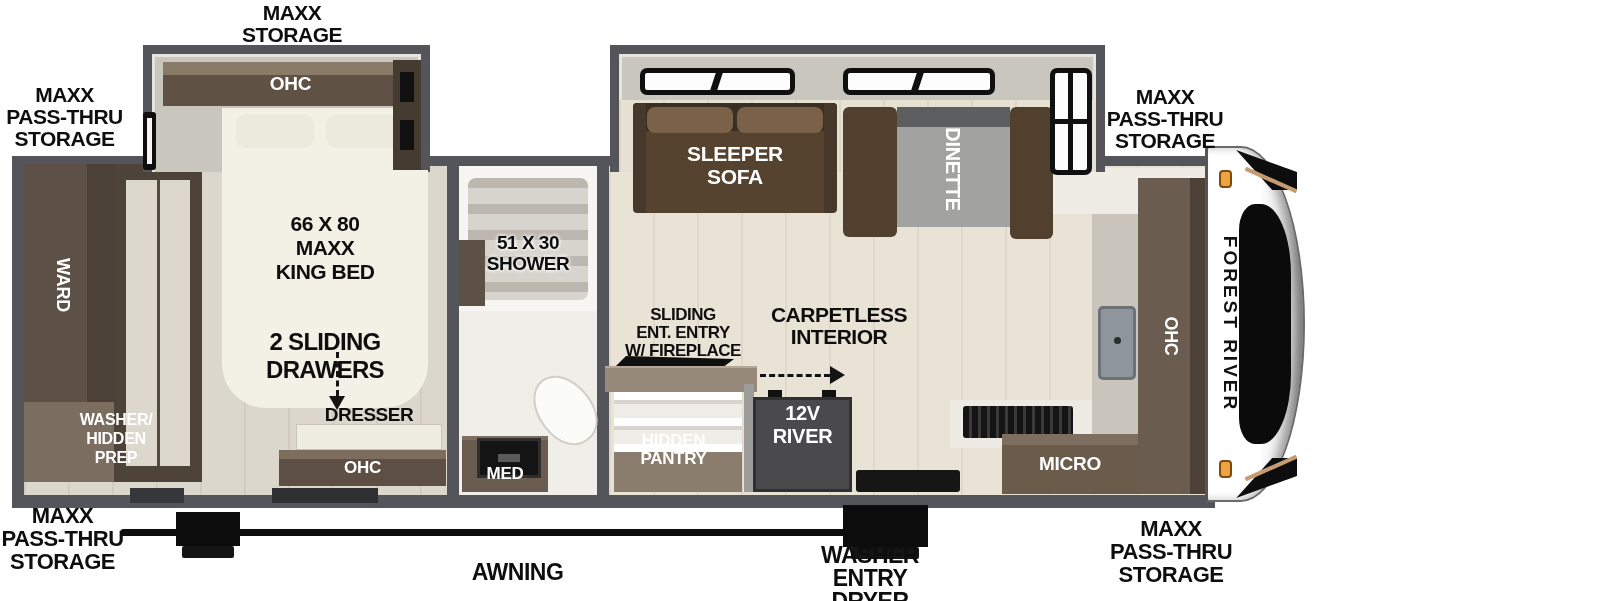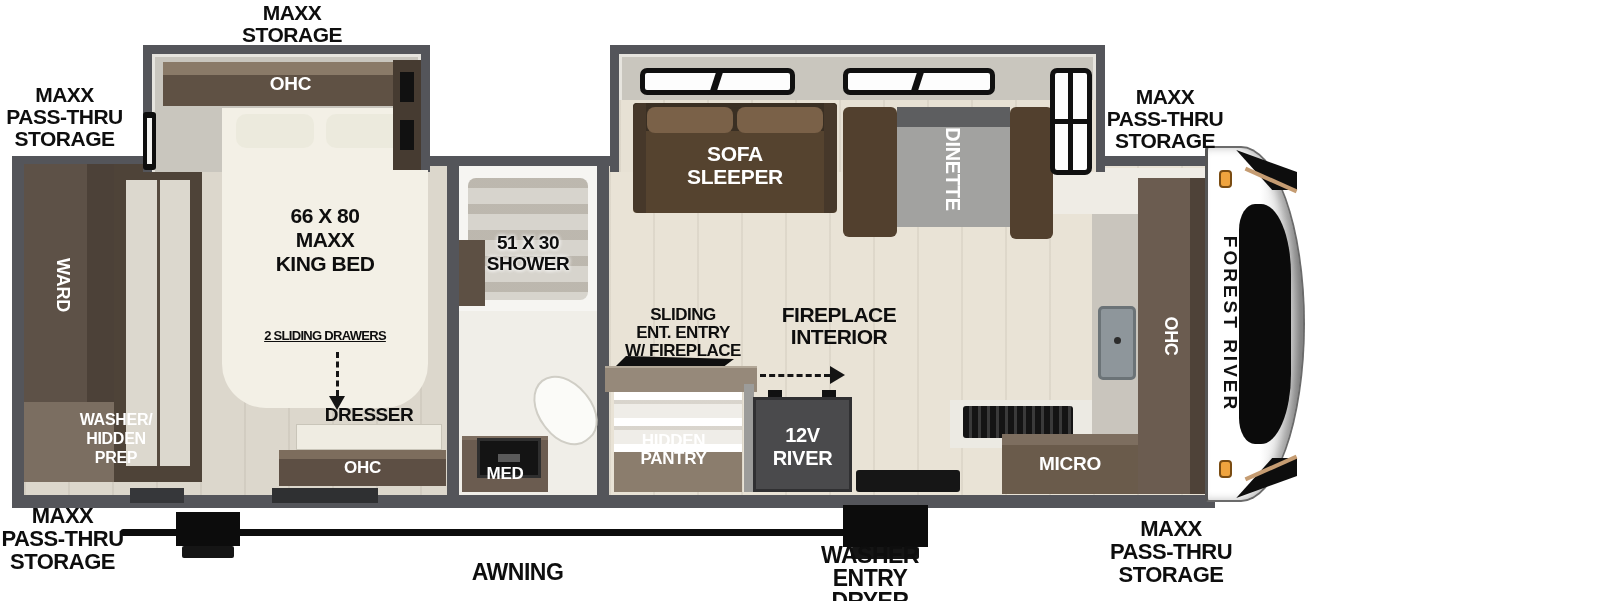--- a/index.html
+++ b/index.html
@@ -83,31 +83,31 @@
   <div class="a" style="left:614px;top:392px;width:128px;height:62px;background:#efede8;
               background-image:repeating-linear-gradient(180deg,#ffffff 0 8px,rgba(150,140,125,0.25) 8px 12px,transparent 12px 26px);"></div>
   <div class="a" style="left:614px;top:452px;width:128px;height:40px;background:#8b7d6d;"></div>
   <div class="a c wtxt" style="left:614px;top:432px;width:119px;font-size:17px;line-height:18px;">
     <div>HIDDEN</div>
     <div>PANTRY</div>
   </div>
   <div class="a" style="left:744px;top:384px;width:10px;height:108px;background:#9c9c9a;"></div>
 
   <div class="a c" style="left:760px;top:304px;width:158px;font-size:21px;line-height:22px;letter-spacing:-0.5px;">
-    <div>FIREPLACE</div>
+    <div>CARPETLESS</div>
     <div>INTERIOR</div>
   </div>
 
   <div class="a" style="left:760px;top:374px;width:70px;height:0;border-top:3px dashed #141414;"></div>
   <div class="a" style="left:830px;top:366px;width:0;height:0;border:9px solid transparent;border-left:15px solid #141414;"></div>
 
   <div class="a" style="left:768px;top:390px;width:14px;height:9px;background:#111;"></div>
   <div class="a" style="left:822px;top:390px;width:14px;height:9px;background:#111;"></div>
   <div class="a" style="left:753px;top:397px;width:99px;height:95px;background:#4a4a4c;border:3px solid #303032;box-sizing:border-box;"></div>
-  <div class="a c wtxt" style="left:753px;top:424px;width:99px;font-size:20px;line-height:23px;">
+  <div class="a c wtxt" style="left:753px;top:402px;width:99px;font-size:20px;line-height:23px;">
     <div>12V</div>
     <div>RIVER</div>
   </div>
 
   <div class="a" style="left:856px;top:470px;width:104px;height:22px;background:#161616;border-radius:3px;"></div>
 
   <div class="a" style="left:950px;top:400px;width:145px;height:48px;background:#eceae3;"></div>
   <div class="a" style="left:963px;top:406px;width:110px;height:32px;border-radius:3px;
               background:repeating-linear-gradient(90deg,#141414 0 6px,#3a3a3a 6px 9px);"></div>
   <div class="a" style="left:1092px;top:186px;width:48px;height:308px;background:#c9c5bd;"></div>
@@ -152,42 +152,42 @@
     </div>
 
     <div class="a" style="left:14px;top:49px;width:204px;height:110px;background:#55432f;border-radius:4px;">
       <div class="a" style="left:0;top:0;width:204px;height:28px;background:#3a2f23;border-radius:4px 4px 0 0;"></div>
       <div class="a" style="left:14px;top:4px;width:86px;height:26px;background:#7a6148;border-radius:8px;"></div>
       <div class="a" style="left:104px;top:4px;width:86px;height:26px;background:#7a6148;border-radius:8px;"></div>
       <div class="a" style="left:0;top:0;width:13px;height:110px;background:#46382a;border-radius:6px 0 0 6px;"></div>
       <div class="a" style="left:191px;top:0;width:13px;height:110px;background:#46382a;border-radius:0 6px 6px 0;"></div>
     </div>
     <div class="a c wtxt" style="left:14px;top:88px;width:204px;font-size:21px;line-height:23px;">
+      <div>SLEEPER</div>
       <div>SOFA</div>
-      <div>SLEEPER</div>
     </div>
 
     <div class="a" style="left:224px;top:53px;width:54px;height:130px;background:#52402e;border-radius:6px;"></div>
     <div class="a" style="left:278px;top:53px;width:113px;height:20px;background:#5d5e60;"></div>
     <div class="a" style="left:278px;top:73px;width:113px;height:100px;background:#a2a2a0;"></div>
     <div class="a" style="left:391px;top:53px;width:43px;height:132px;background:#52402e;border-radius:6px;"></div>
     <div class="a rot c wtxt" style="left:274px;top:103px;width:120px;height:24px;font-size:20px;line-height:24px;">DINETTE</div>
     <div class="a window" style="left:431px;top:14px;width:42px;height:107px;">
       <div class="a" style="left:0;top:46px;width:32px;height:5px;background:#101010;"></div>
       <div class="a" style="left:13px;top:0;width:5px;height:97px;background:#101010;"></div>
     </div>
   </div>
 
   <div class="a" style="left:222px;top:170px;width:206px;height:238px;background:#f3f0e6;border-radius:0 0 44px 44px;"></div>
-  <div class="a c" style="left:222px;top:204px;width:206px;font-size:21px;line-height:24px;letter-spacing:-0.5px;">
+  <div class="a c" style="left:222px;top:212px;width:206px;font-size:21px;line-height:24px;letter-spacing:-0.5px;">
     <div>66 X 80</div>
     <div>MAXX</div>
     <div>KING BED</div>
   </div>
-  <div class="a c" style="left:215px;top:328px;width:220px;font-size:13px;letter-spacing:-0.7px;text-decoration:underline;">2 SLIDING DRAWERS</div>
+  <div class="a c" style="left:215px;top:328px;width:220px;font-size:24px;letter-spacing:-0.7px;">2 SLIDING DRAWERS</div>
   <div class="a" style="left:336px;top:352px;width:0;height:44px;border-left:3px dashed #141414;"></div>
   <div class="a" style="left:329px;top:396px;width:0;height:0;border:8px solid transparent;border-top:14px solid #141414;"></div>
 
   <div class="a" style="left:1205px;top:146px;width:100px;height:356px;">
     <div class="a" style="left:0;top:0;width:100px;height:356px;box-sizing:border-box;
                 background:linear-gradient(90deg,#ffffff 0 55%,#ececec 70%,#cfcfcf 85%,#a9a9a9 97%);
                 border:2px solid #6b6b6b;border-left:3px solid #555;
                 border-radius:4px 64px 64px 4px / 4px 178px 178px 4px;
                 box-shadow:inset -6px 0 8px rgba(0,0,0,0.25);"></div>
     <div class="a" style="right:8px;top:4px;width:62px;height:40px;background:#0d0d0d;clip-path:polygon(2% 0,100% 55%,100% 100%,60% 100%);"></div>

